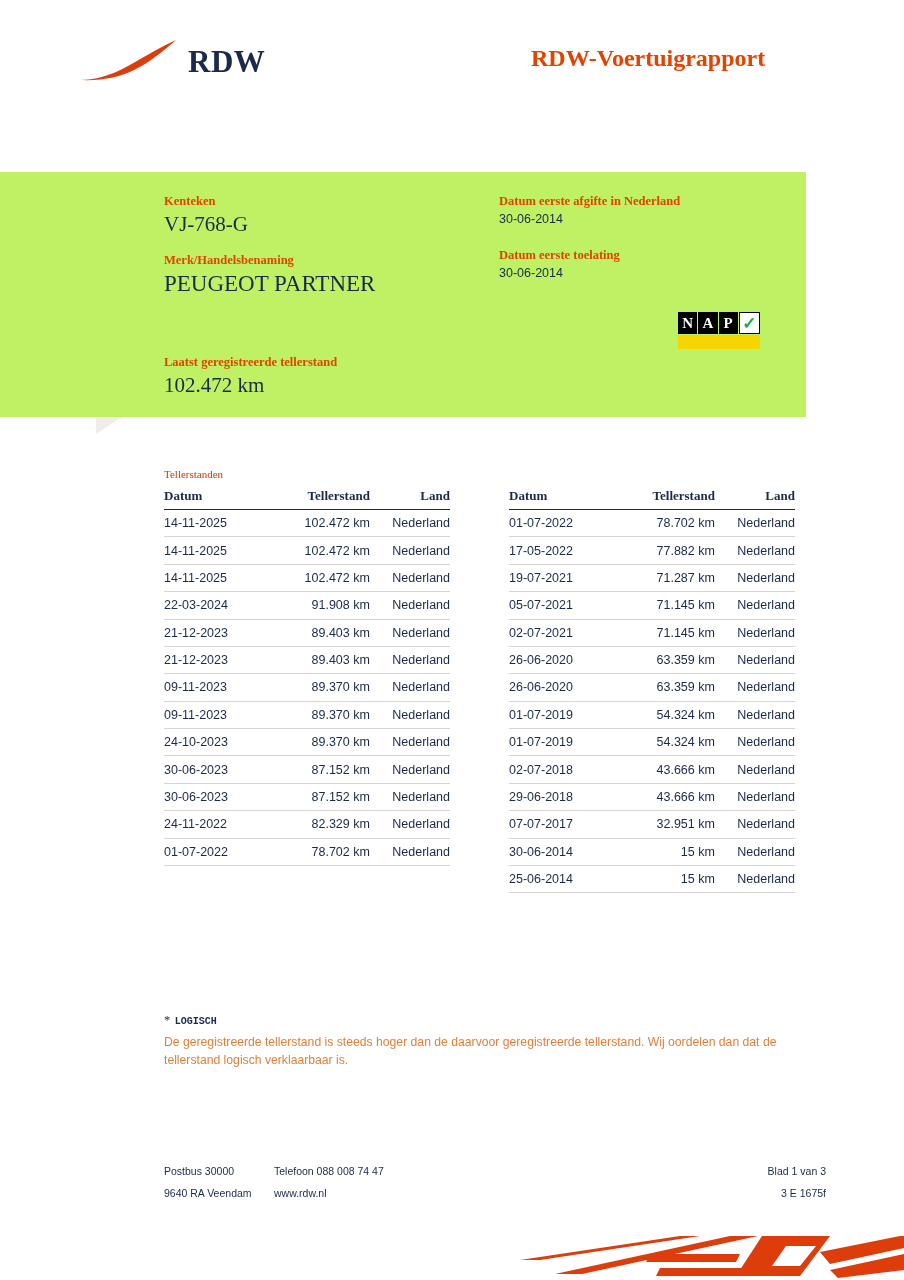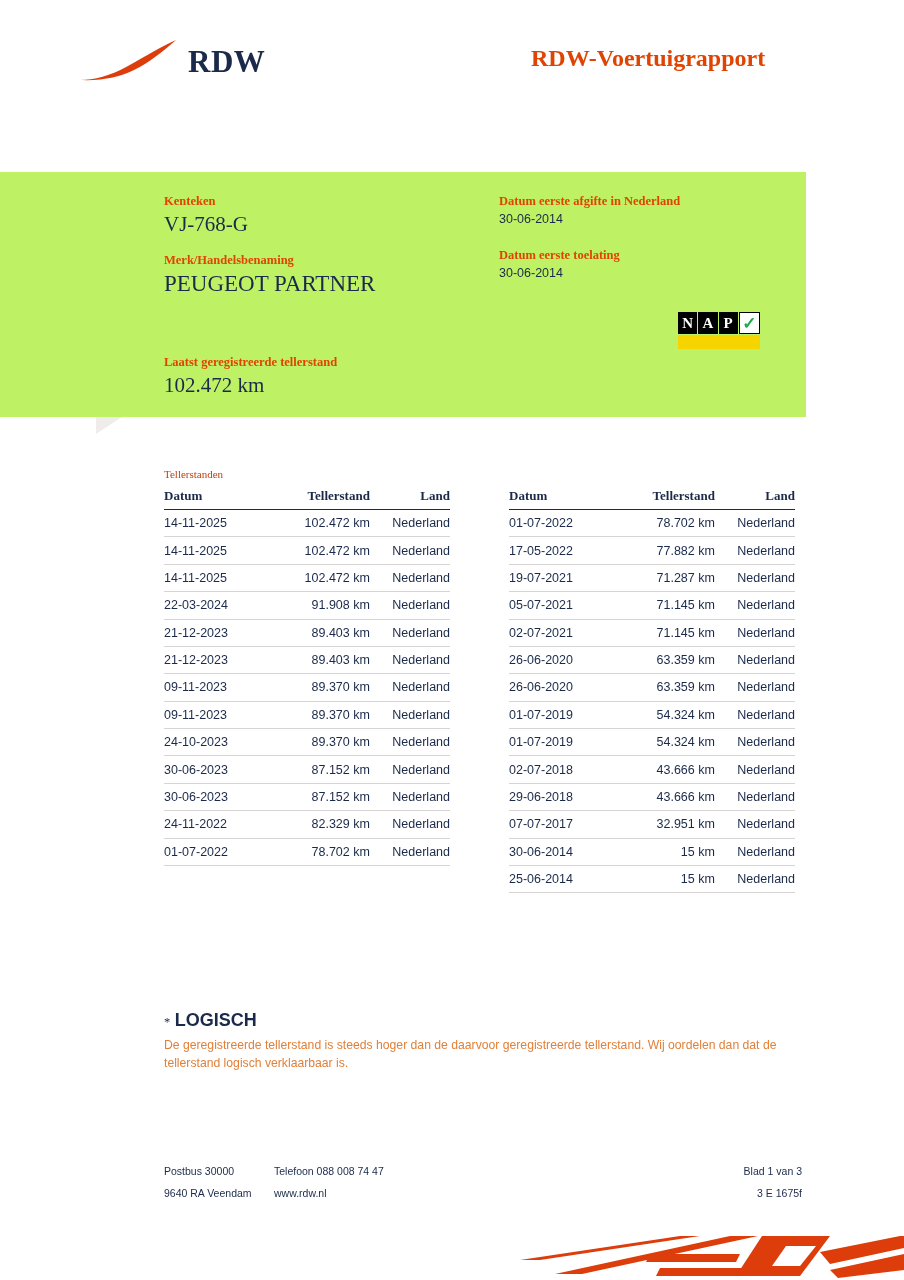--- a/index.html
+++ b/index.html
@@ -150,37 +150,37 @@
   .c-km { width: 32%; }
   .c-land { width: 28%; }
 
   
   .foot-note { position: absolute; left: 164px; top: 1010px; width: 660px; }
   .foot-note .star {
     font-size: 12.5px; color: #1b2a4a;
     font-family: "Liberation Serif", serif;
   }
   .foot-note .logisch {
-    font-family: Liberation Sans, sans-serif;
-    font-weight: bold; font-size: 18px; color: #1b2a4a;
+    font-family: Liberation Mono, monospace;
+    font-weight: bold; font-size: 10px; color: #1b2a4a;
   }
   .foot-note p {
     margin: 6px 0 0 0;
     font-size: 12.2px;
     line-height: 1.45;
     color: #e0803a;
     max-width: 648px;
   }
 
   
   .pfoot { position: absolute; left: 0; top: 1165px; width: 904px; font-size: 10.5px; color: #1b2a4a; }
   .pfoot .r1, .pfoot .r2 { position: relative; height: 22px; }
   .pfoot .a { position: absolute; left: 164px; }
   .pfoot .b { position: absolute; left: 274px; }
-  .pfoot .c { position: absolute; right: 102px; text-align: right; }
+  .pfoot .c { position: absolute; right: 78px; text-align: right; }
 
   
   .bottom-art { position: absolute; left: 500px; top: 1230px; width: 404px; height: 50px; overflow: hidden; }
 </style>
 </head>
 <body>
 
 <div class="page">
 
   <div class="header">

